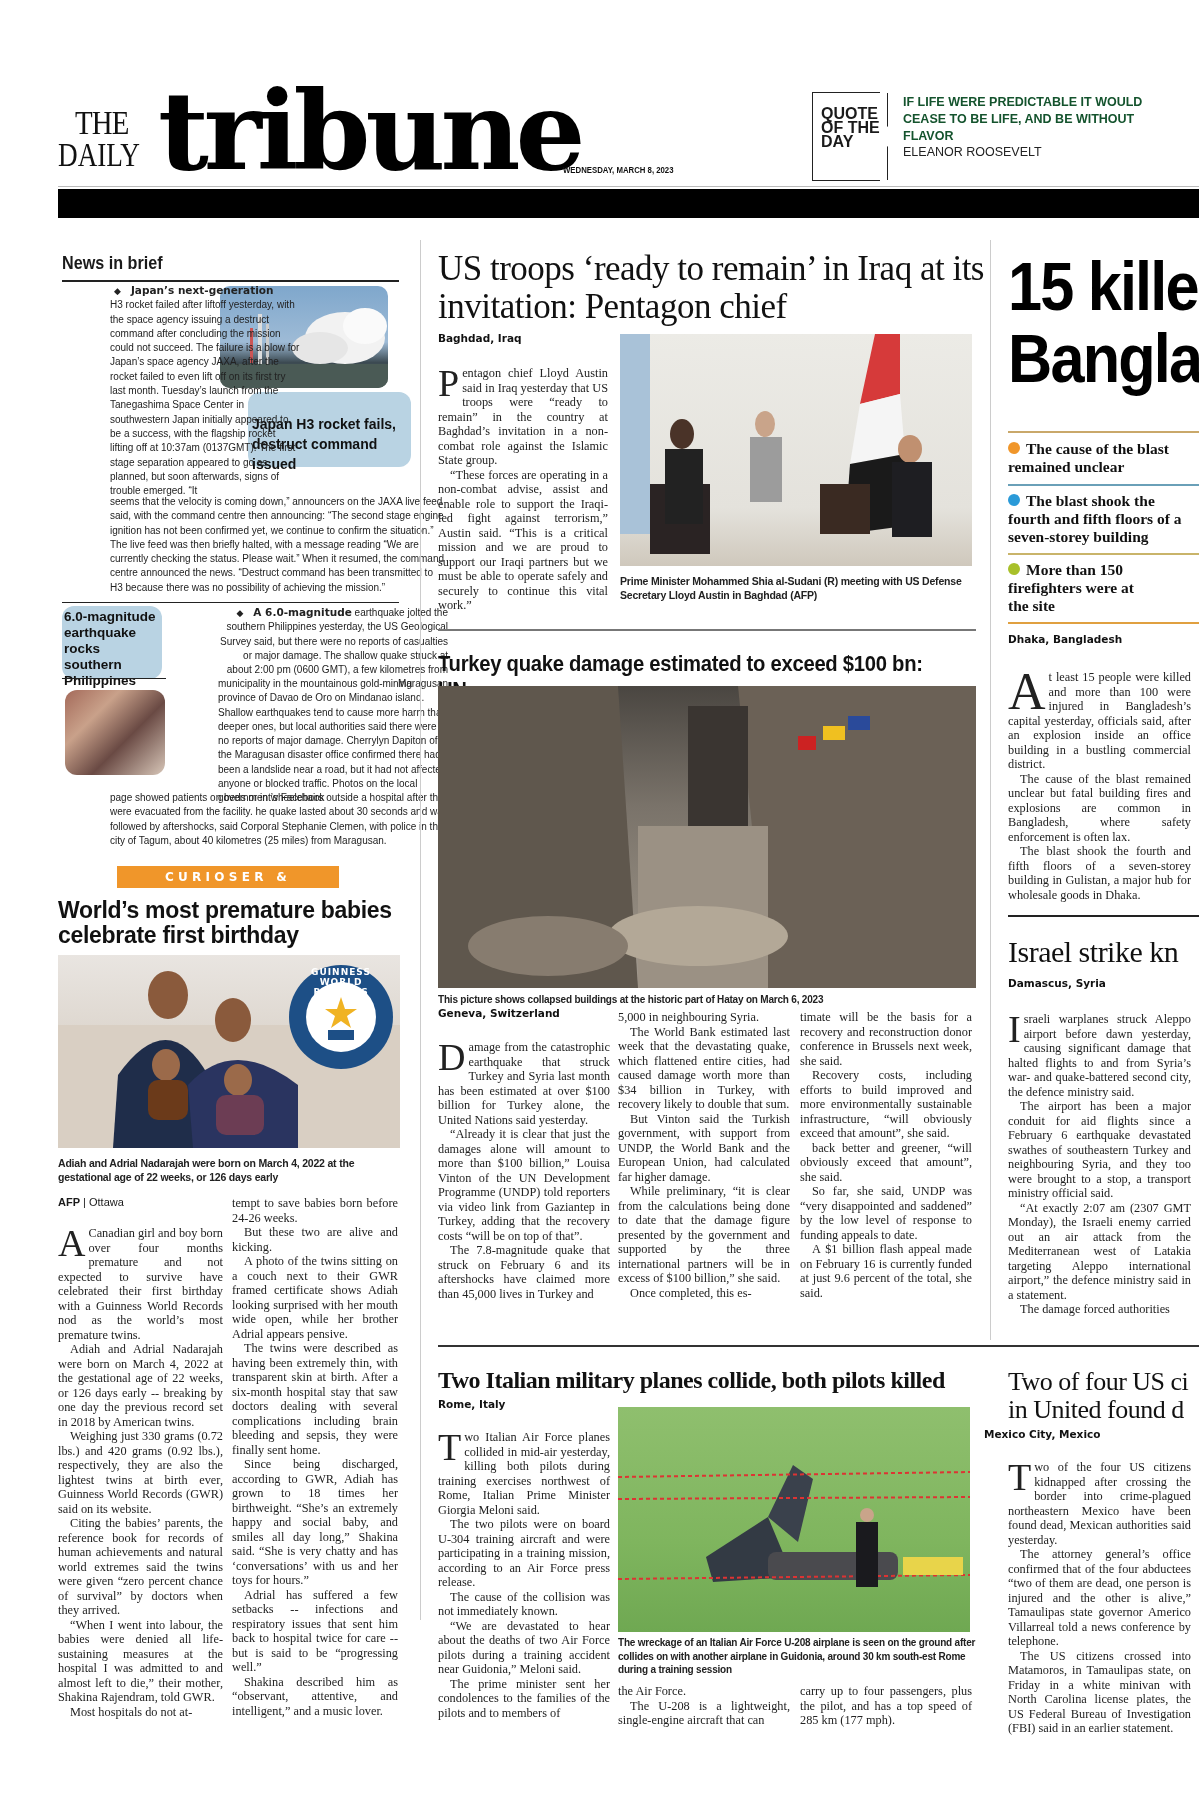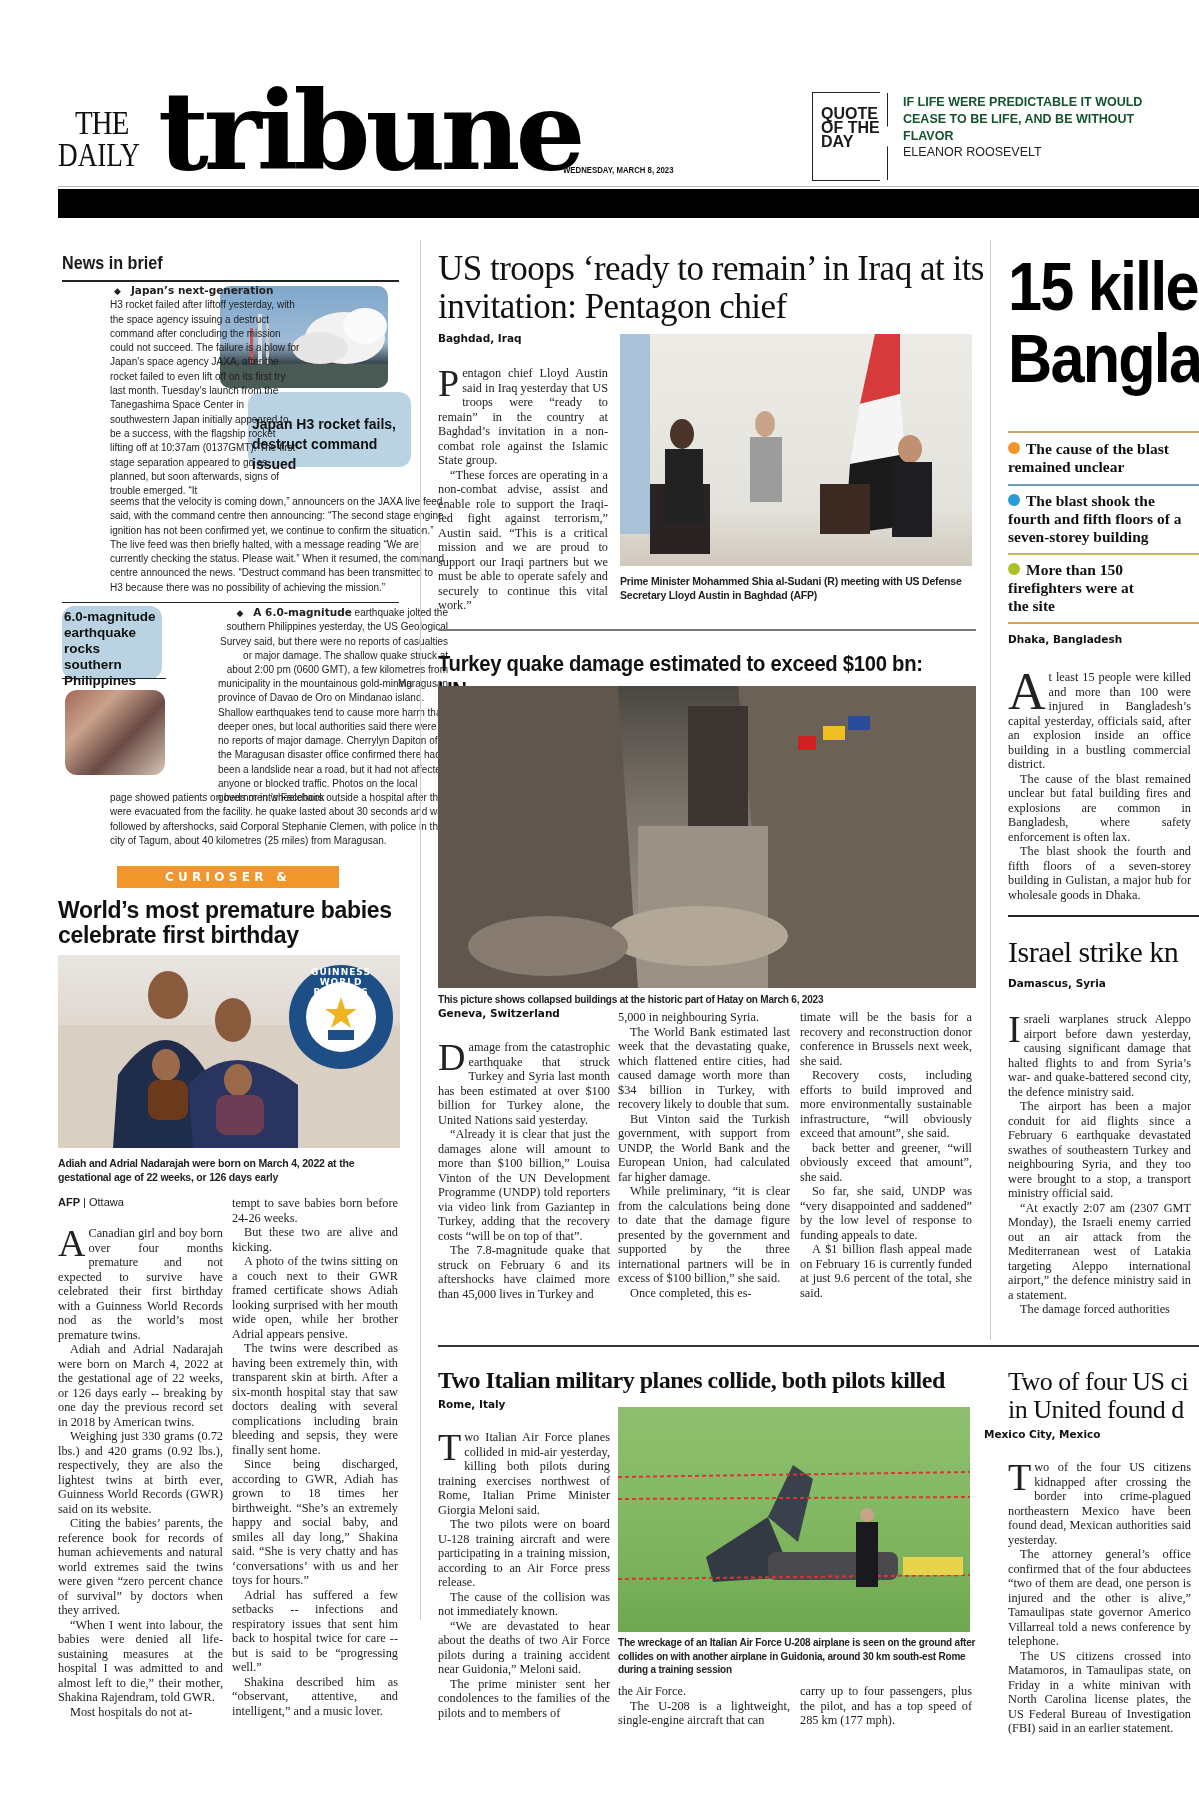--- a/index.html
+++ b/index.html
@@ -203,21 +203,21 @@
   <p>So far, she said, UNDP was “very disappointed and saddened” by the low level of response to funding appeals to date.</p>
   <p>A $1 billion flash appeal made on February 16 is currently funded at just 9.6 percent of the total, she said.</p>
 </div>
 
 <div class="abs" style="left:438px;top:1345px;width:761px;height:1.5px;background:#333;"></div>
 
 <div class="abs h-serif" style="left:438px;top:1367px;width:560px;font-size:24px;line-height:27px;font-weight:bold;">Two Italian military planes collide, both pilots killed</div>
 <div class="abs dateline" style="left:438px;top:1398px;">Rome, Italy</div>
 <div class="abs body" style="left:438px;top:1430px;width:172px;">
   <p class="first"><span class="dropcap">T</span><span>wo Italian Air Force planes collided in mid-air yesterday, killing both pilots during training exercises northwest of Rome, Italian Prime Minister Giorgia Meloni said.</span></p>
-  <p>The two pilots were on board U-128 training aircraft and were participating in a training mission, according to an Air Force press release.</p>
+  <p>The two pilots were on board U-304 training aircraft and were participating in a training mission, according to an Air Force press release.</p>
   <p>The cause of the collision was not immediately known.</p>
   <p>“We are devastated to hear about the deaths of two Air Force pilots during a training accident near Guidonia,” Meloni said.</p>
   <p>The prime minister sent her condolences to the families of the pilots and to members of</p>
 </div>
 <div class="abs photo" style="left:618px;top:1407px;width:352px;height:225px;background:linear-gradient(180deg,#8fbf6e 0%,#7fb55e 60%,#6fa852 100%);">
   <svg width="352" height="225">
     <polygon points="88,150 150,110 175,170 95,175" fill="#333a44"></polygon>
     <polygon points="150,110 175,58 195,72 180,135" fill="#3a414c"></polygon>
     <rect x="150" y="145" width="130" height="28" rx="8" fill="#4a4a4e"></rect>
     <line x1="0" y1="70" x2="352" y2="65" stroke="#d33" stroke-width="2" stroke-dasharray="4 3"></line>

